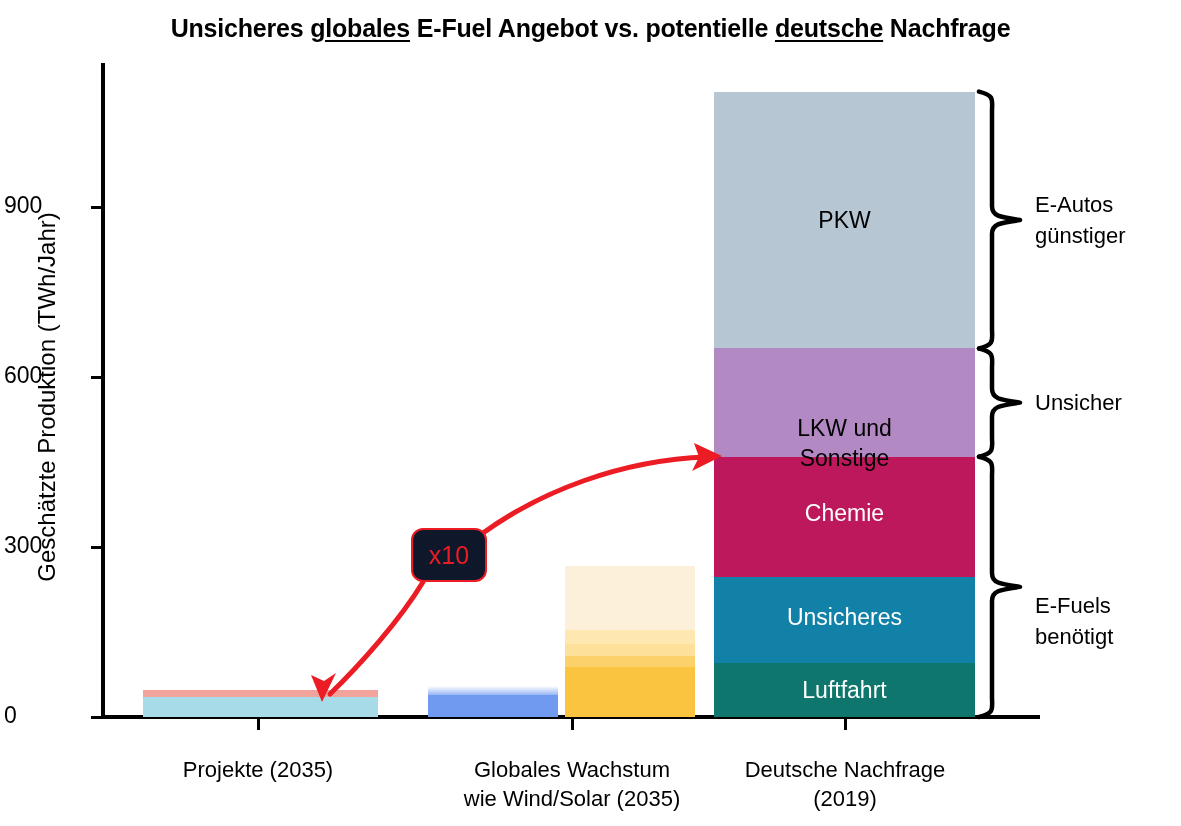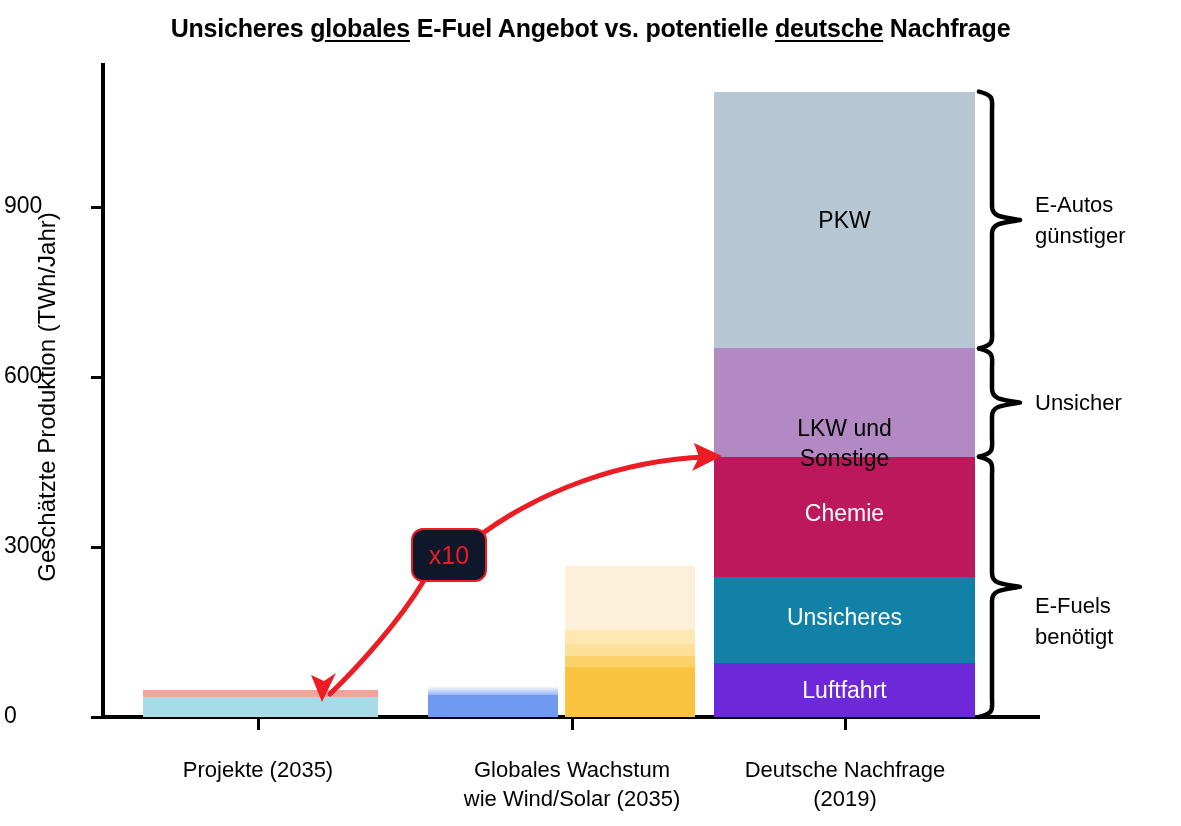--- a/index.html
+++ b/index.html
@@ -128,21 +128,21 @@
         <div class="seg" style="top: 0px; height: 21.5443px; background: rgb(111, 154, 240);"></div>
       </div>
       <div class="bar" style="left: 460px; width: 130px; top: 503.19px; height: 150.81px;">
         <div class="seg" style="top: 100.918px; height: 49.8922px; background: rgb(251, 196, 64);"></div>
         <div class="seg" style="top: 89.5791px; height: 11.3391px; background: rgb(253, 209, 105);"></div>
         <div class="seg" style="top: 78.24px; height: 11.3391px; background: rgb(253, 224, 154);"></div>
         <div class="seg" style="top: 64.0661px; height: 14.1739px; background: rgb(254, 231, 176);"></div>
         <div class="seg" style="top: 0px; height: 64.0661px; background: rgb(253, 240, 218);"></div>
       </div>
       <div class="bar" style="left: 609px; width: 261px; top: 28.647px; height: 625.353px;">
-        <div class="seg" style="top: 571.492px; height: 53.8609px; background: #6d28d9;">
+        <div class="seg" style="top: 571.492px; height: 53.8609px; background: #0f766e;">
           <div class="seglabel" style="color: rgb(255, 255, 255); top: 11.9304px;">Luftfahrt</div>
         </div>
         <div class="seg" style="top: 478.511px; height: 92.9809px; background: rgb(18, 129, 168);">
           <div class="seglabel" style="color: rgb(255, 255, 255); top: 31.4904px;">Unsicheres</div>
         </div>
         <div class="seg" style="top: 365.12px; height: 120px; background: #be185d;">
           <div class="seglabel" style="color: rgb(255, 255, 255); top: 41.6957px;">Chemie</div>
         </div>
         <div class="seg" style="top: 256.831px; height: 108.289px; background: rgb(179, 137, 196);">
           <div class="seglabel" style="color: #000000; top: 24.1443px; margin-top: 40px;">

